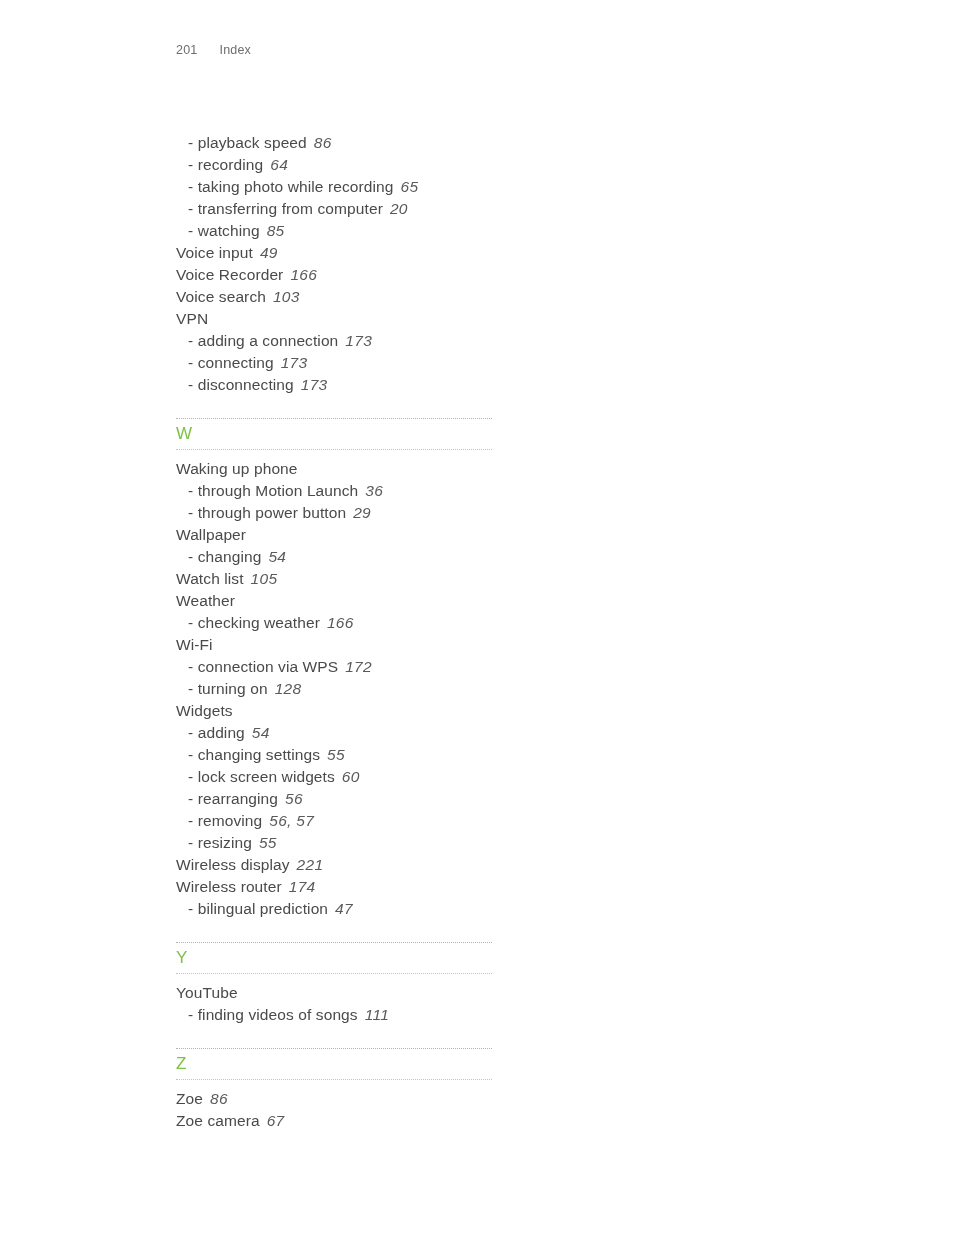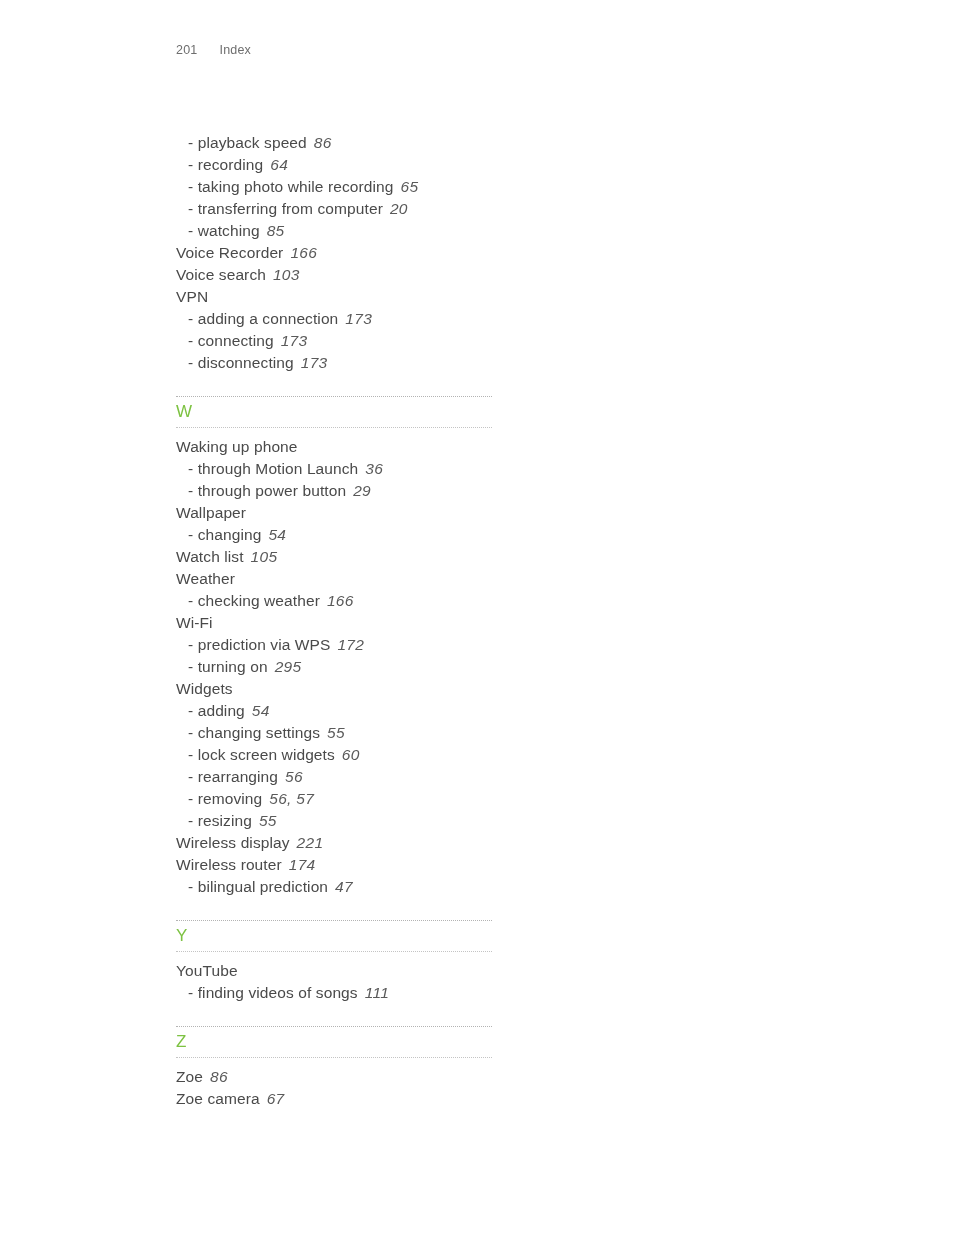--- a/index.html
+++ b/index.html
@@ -106,42 +106,43 @@
   <div class="page-header">
     <span class="folio">201</span><span class="section">Index</span>
   </div>
 
   <div class="index-column" id="index-column">
       <div class="entry sub"><span class="dash">-</span> <span class="label">playback speed</span><span class="pages">86</span></div>
       <div class="entry sub"><span class="dash">-</span> <span class="label">recording</span><span class="pages">64</span></div>
       <div class="entry sub"><span class="dash">-</span> <span class="label">taking photo while recording</span><span class="pages">65</span></div>
       <div class="entry sub"><span class="dash">-</span> <span class="label">transferring from computer</span><span class="pages">20</span></div>
       <div class="entry sub"><span class="dash">-</span> <span class="label">watching</span><span class="pages">85</span></div>
+      <div class="entry main"><span class="label">Voice input</span><span class="pages">49</span></div>
       <div class="entry main"><span class="label">Voice Recorder</span><span class="pages">166</span></div>
       <div class="entry main"><span class="label">Voice search</span><span class="pages">103</span></div>
       <div class="entry main"><span class="label">VPN</span></div>
       <div class="entry sub"><span class="dash">-</span> <span class="label">adding a connection</span><span class="pages">173</span></div>
       <div class="entry sub"><span class="dash">-</span> <span class="label">connecting</span><span class="pages">173</span></div>
       <div class="entry sub"><span class="dash">-</span> <span class="label">disconnecting</span><span class="pages">173</span></div>
       <div class="letter-block">
         <div class="letter-rule top"></div>
         <div class="letter-glyph">W</div>
         <div class="letter-rule bottom"></div>
       </div>
       <div class="entry main"><span class="label">Waking up phone</span></div>
       <div class="entry sub"><span class="dash">-</span> <span class="label">through Motion Launch</span><span class="pages">36</span></div>
       <div class="entry sub"><span class="dash">-</span> <span class="label">through power button</span><span class="pages">29</span></div>
       <div class="entry main"><span class="label">Wallpaper</span></div>
       <div class="entry sub"><span class="dash">-</span> <span class="label">changing</span><span class="pages">54</span></div>
       <div class="entry main"><span class="label">Watch list</span><span class="pages">105</span></div>
       <div class="entry main"><span class="label">Weather</span></div>
       <div class="entry sub"><span class="dash">-</span> <span class="label">checking weather</span><span class="pages">166</span></div>
       <div class="entry main"><span class="label">Wi-Fi</span></div>
-      <div class="entry sub"><span class="dash">-</span> <span class="label">prediction via WPS</span><span class="pages">172</span></div>
-      <div class="entry sub"><span class="dash">-</span> <span class="label">turning on</span><span class="pages">295</span></div>
+      <div class="entry sub"><span class="dash">-</span> <span class="label">connection via WPS</span><span class="pages">172</span></div>
+      <div class="entry sub"><span class="dash">-</span> <span class="label">turning on</span><span class="pages">128</span></div>
       <div class="entry main"><span class="label">Widgets</span></div>
       <div class="entry sub"><span class="dash">-</span> <span class="label">adding</span><span class="pages">54</span></div>
       <div class="entry sub"><span class="dash">-</span> <span class="label">changing settings</span><span class="pages">55</span></div>
       <div class="entry sub"><span class="dash">-</span> <span class="label">lock screen widgets</span><span class="pages">60</span></div>
       <div class="entry sub"><span class="dash">-</span> <span class="label">rearranging</span><span class="pages">56</span></div>
       <div class="entry sub"><span class="dash">-</span> <span class="label">removing</span><span class="pages">56, 57</span></div>
       <div class="entry sub"><span class="dash">-</span> <span class="label">resizing</span><span class="pages">55</span></div>
       <div class="entry main"><span class="label">Wireless display</span><span class="pages">221</span></div>
       <div class="entry main"><span class="label">Wireless router</span><span class="pages">174</span></div>
       <div class="entry sub"><span class="dash">-</span> <span class="label">bilingual prediction</span><span class="pages">47</span></div>

